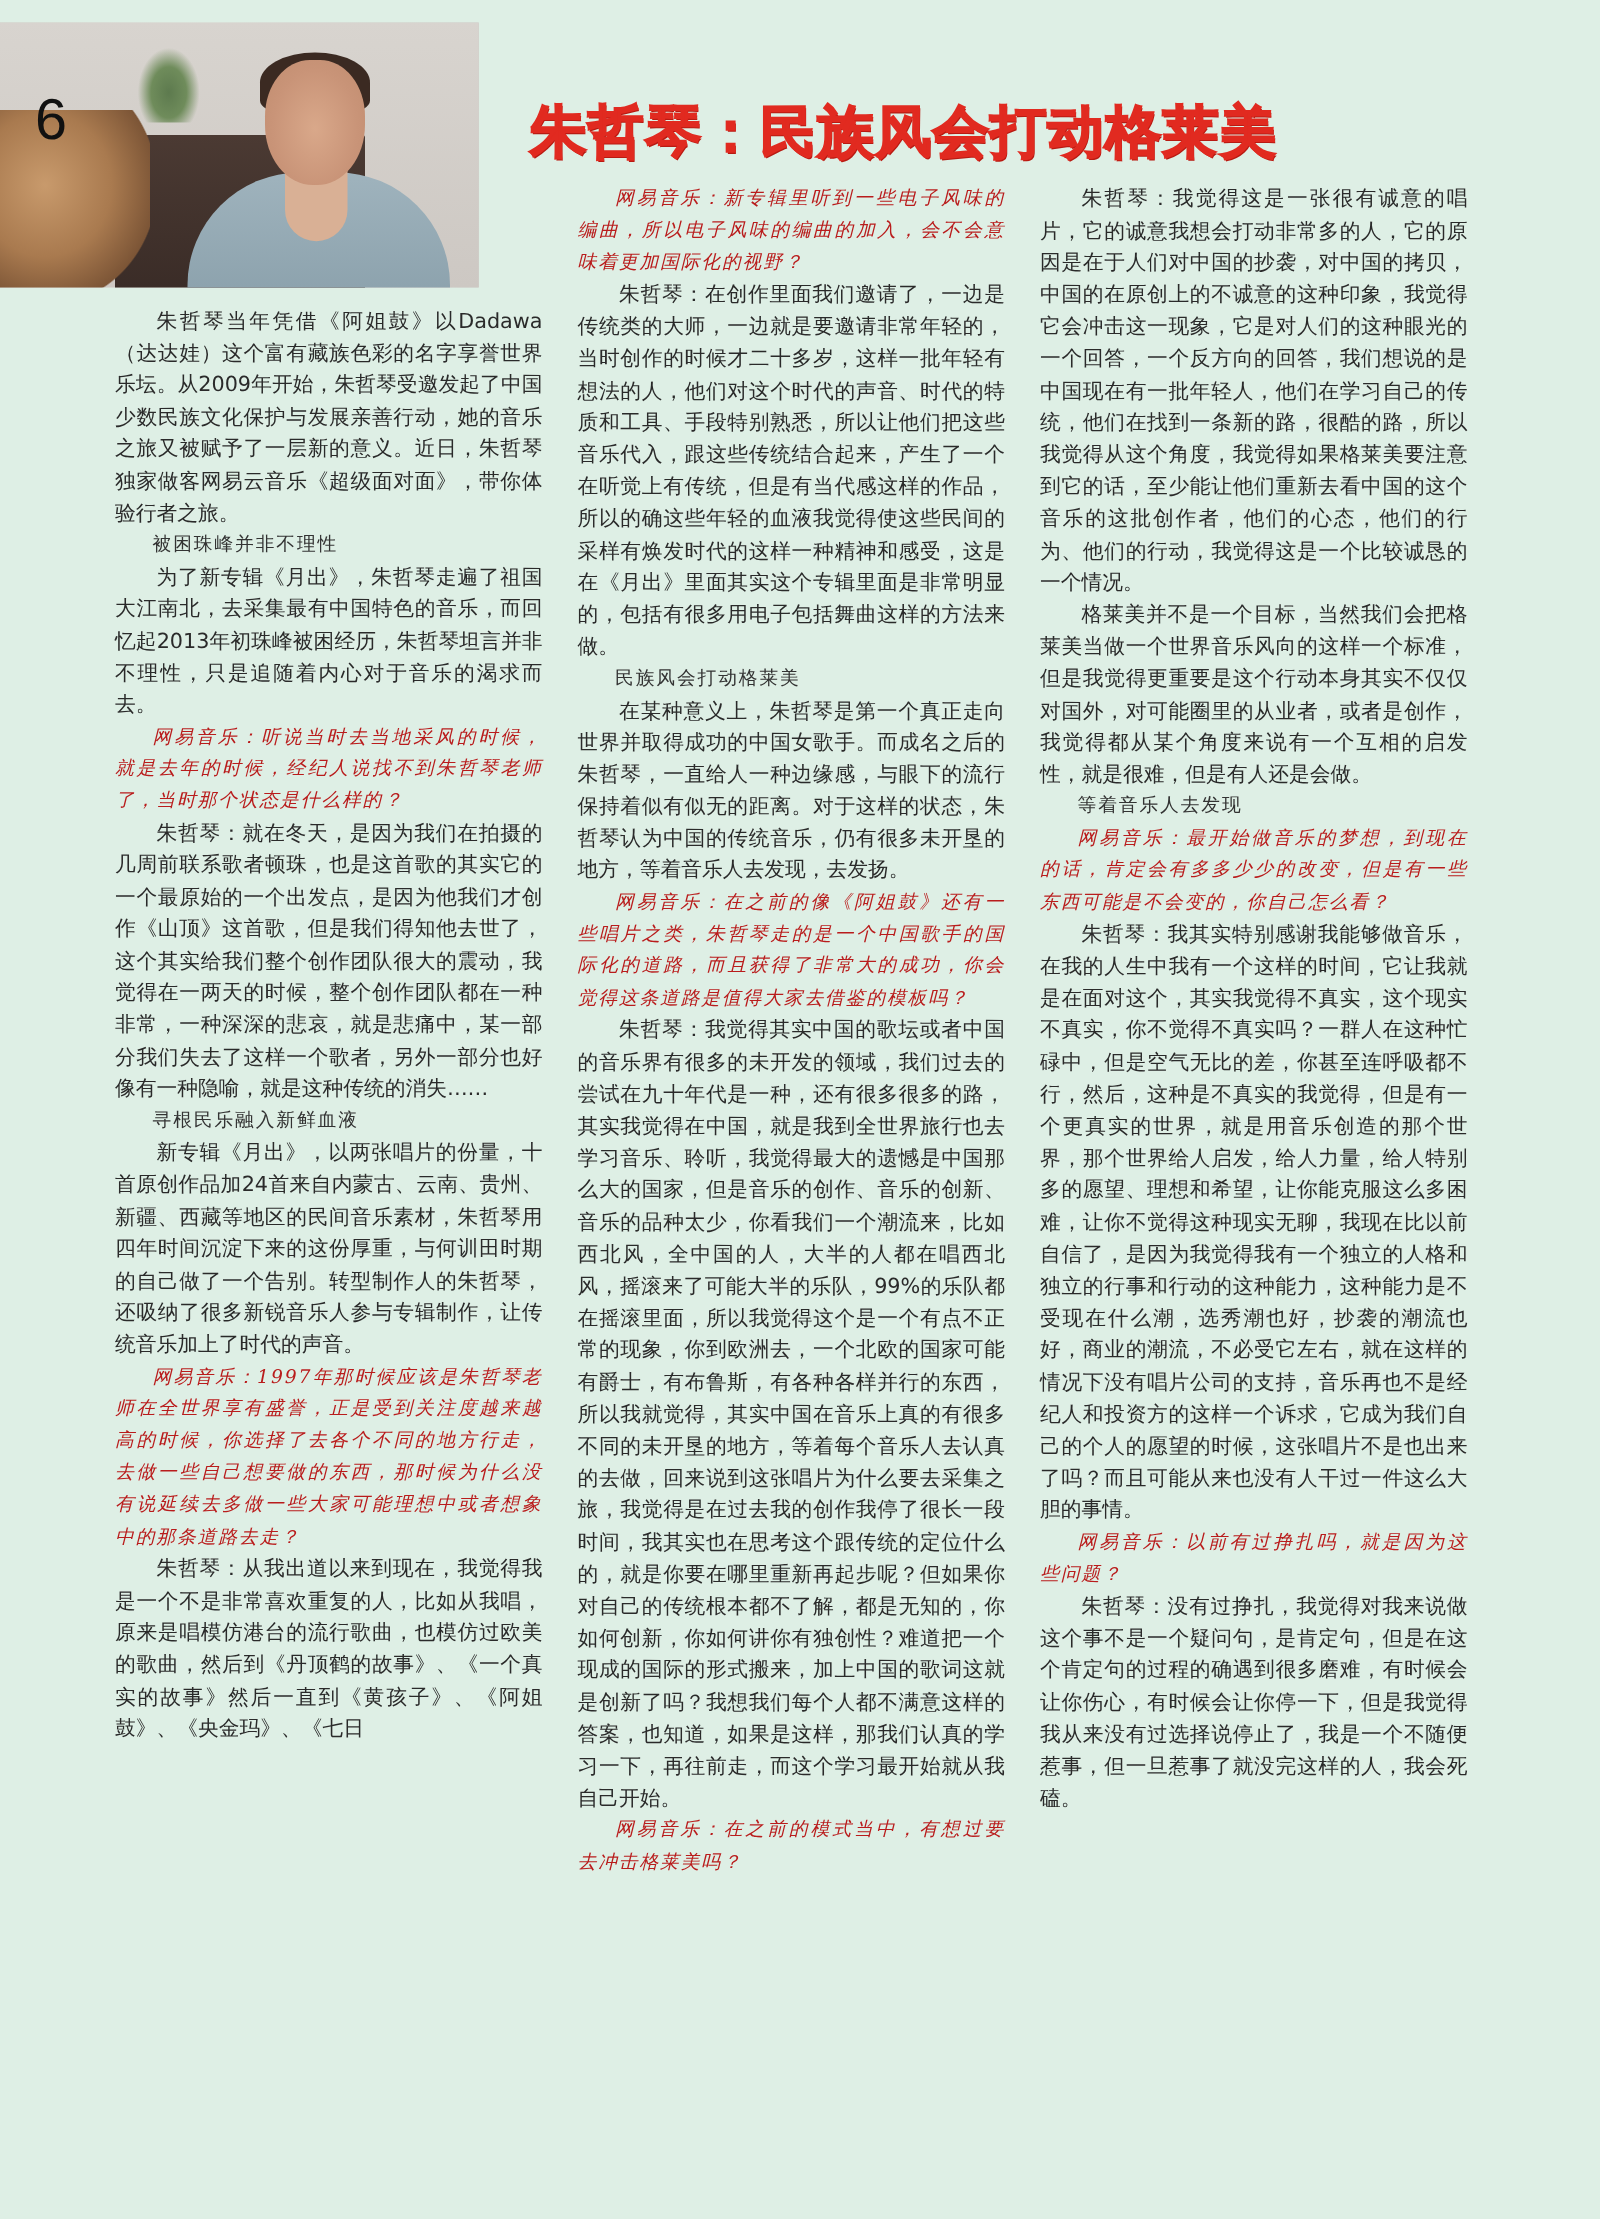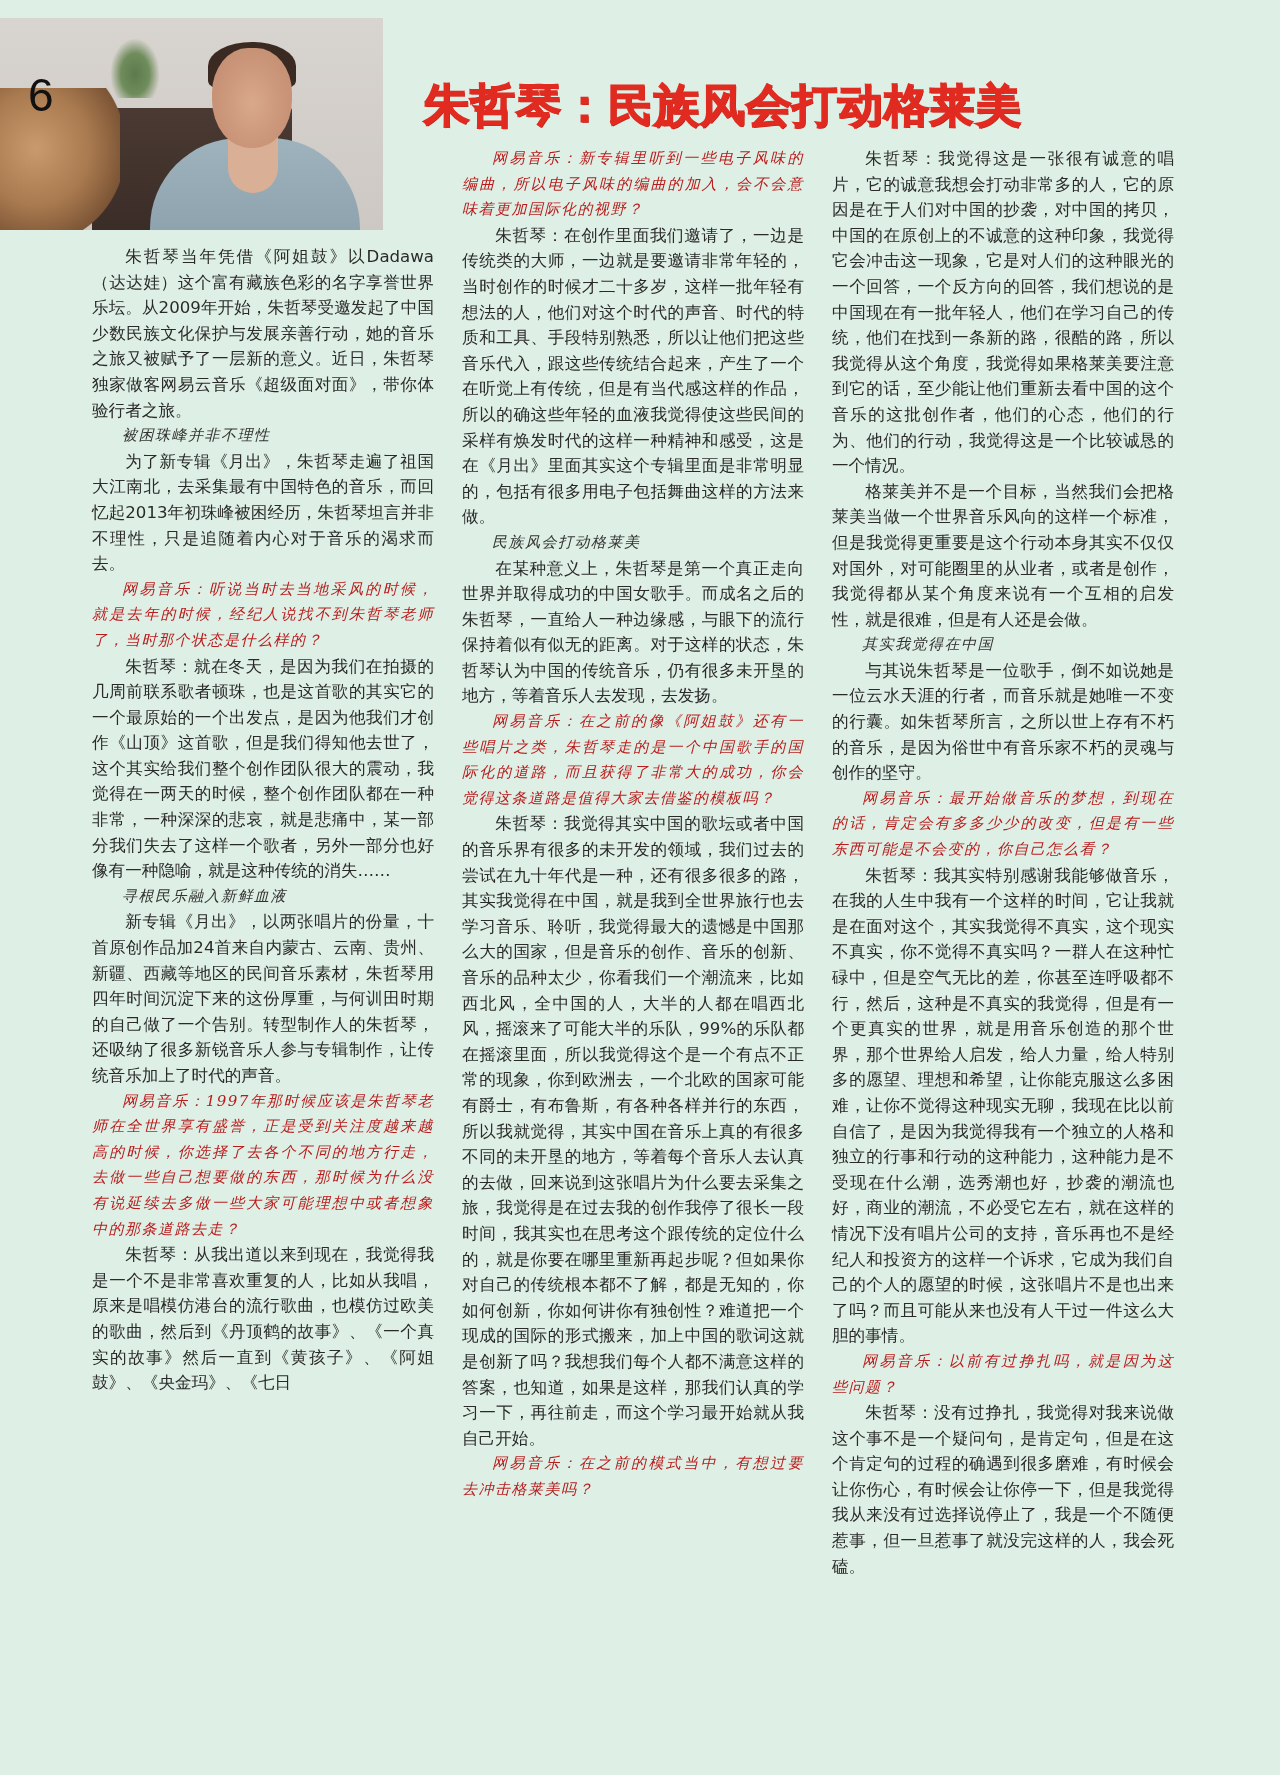--- a/index.html
+++ b/index.html
@@ -52,21 +52,21 @@
   .col-1 { left: 92px; top: 244px; }
   .col-2 { left: 462px; top: 146px; }
   .col-3 { left: 832px; top: 146px; }
   .col p { margin: 0; text-indent: 2em; }
   .col p.cont { text-indent: 0; }
   .col p.q {
     font-family: "DejaVu Serif", "Liberation Serif", serif; font-style: italic;
     font-size: 15px; letter-spacing: 1.5px; color: #b91c1c;
   }
   .col p.sub {
-    font-family: "DejaVu Serif", "Liberation Serif", serif; font-style: italic;
+    font-family: "DejaVu Serif", "Liberation Serif", serif; 
     font-size: 15px; letter-spacing: 1.5px; color: #333;
   }
 </style>
 </head>
 <body>
 
 <div class="photo">
   <div class="wall"></div>
   <div class="plant"></div>
   <div class="cabinet"></div>
@@ -96,19 +96,18 @@
     <p>朱哲琴：在创作里面我们邀请了，一边是传统类的大师，一边就是要邀请非常年轻的，当时创作的时候才二十多岁，这样一批年轻有想法的人，他们对这个时代的声音、时代的特质和工具、手段特别熟悉，所以让他们把这些音乐代入，跟这些传统结合起来，产生了一个在听觉上有传统，但是有当代感这样的作品，所以的确这些年轻的血液我觉得使这些民间的采样有焕发时代的这样一种精神和感受，这是在《月出》里面其实这个专辑里面是非常明显的，包括有很多用电子包括舞曲这样的方法来做。</p>
     <p class="sub">民族风会打动格莱美</p>
     <p>在某种意义上，朱哲琴是第一个真正走向世界并取得成功的中国女歌手。而成名之后的朱哲琴，一直给人一种边缘感，与眼下的流行保持着似有似无的距离。对于这样的状态，朱哲琴认为中国的传统音乐，仍有很多未开垦的地方，等着音乐人去发现，去发扬。</p>
     <p class="q">网易音乐：在之前的像《阿姐鼓》还有一些唱片之类，朱哲琴走的是一个中国歌手的国际化的道路，而且获得了非常大的成功，你会觉得这条道路是值得大家去借鉴的模板吗？</p>
     <p>朱哲琴：我觉得其实中国的歌坛或者中国的音乐界有很多的未开发的领域，我们过去的尝试在九十年代是一种，还有很多很多的路，其实我觉得在中国，就是我到全世界旅行也去学习音乐、聆听，我觉得最大的遗憾是中国那么大的国家，但是音乐的创作、音乐的创新、音乐的品种太少，你看我们一个潮流来，比如西北风，全中国的人，大半的人都在唱西北风，摇滚来了可能大半的乐队，99%的乐队都在摇滚里面，所以我觉得这个是一个有点不正常的现象，你到欧洲去，一个北欧的国家可能有爵士，有布鲁斯，有各种各样并行的东西，所以我就觉得，其实中国在音乐上真的有很多不同的未开垦的地方，等着每个音乐人去认真的去做，回来说到这张唱片为什么要去采集之旅，我觉得是在过去我的创作我停了很长一段时间，我其实也在思考这个跟传统的定位什么的，就是你要在哪里重新再起步呢？但如果你对自己的传统根本都不了解，都是无知的，你如何创新，你如何讲你有独创性？难道把一个现成的国际的形式搬来，加上中国的歌词这就是创新了吗？我想我们每个人都不满意这样的答案，也知道，如果是这样，那我们认真的学习一下，再往前走，而这个学习最开始就从我自己开始。</p>
     <p class="q">网易音乐：在之前的模式当中，有想过要去冲击格莱美吗？</p>
   </div>
 <div class="col col-3">
     <p>朱哲琴：我觉得这是一张很有诚意的唱片，它的诚意我想会打动非常多的人，它的原因是在于人们对中国的抄袭，对中国的拷贝，中国的在原创上的不诚意的这种印象，我觉得它会冲击这一现象，它是对人们的这种眼光的一个回答，一个反方向的回答，我们想说的是中国现在有一批年轻人，他们在学习自己的传统，他们在找到一条新的路，很酷的路，所以我觉得从这个角度，我觉得如果格莱美要注意到它的话，至少能让他们重新去看中国的这个音乐的这批创作者，他们的心态，他们的行为、他们的行动，我觉得这是一个比较诚恳的一个情况。</p>
     <p>格莱美并不是一个目标，当然我们会把格莱美当做一个世界音乐风向的这样一个标准，但是我觉得更重要是这个行动本身其实不仅仅对国外，对可能圈里的从业者，或者是创作，我觉得都从某个角度来说有一个互相的启发性，就是很难，但是有人还是会做。</p>
-    <p class="sub">其实我觉得在中国</p>
-    <p>与其说朱哲琴是一位歌手，倒不如说她是一位云水天涯的行者，而音乐就是她唯一不变的行囊。如朱哲琴所言，之所以世上存有不朽的音乐，是因为俗世中有音乐家不朽的灵魂与创作的坚守。</p>
+    <p class="sub">等着音乐人去发现</p>
     <p class="q">网易音乐：最开始做音乐的梦想，到现在的话，肯定会有多多少少的改变，但是有一些东西可能是不会变的，你自己怎么看？</p>
     <p>朱哲琴：我其实特别感谢我能够做音乐，在我的人生中我有一个这样的时间，它让我就是在面对这个，其实我觉得不真实，这个现实不真实，你不觉得不真实吗？一群人在这种忙碌中，但是空气无比的差，你甚至连呼吸都不行，然后，这种是不真实的我觉得，但是有一个更真实的世界，就是用音乐创造的那个世界，那个世界给人启发，给人力量，给人特别多的愿望、理想和希望，让你能克服这么多困难，让你不觉得这种现实无聊，我现在比以前自信了，是因为我觉得我有一个独立的人格和独立的行事和行动的这种能力，这种能力是不受现在什么潮，选秀潮也好，抄袭的潮流也好，商业的潮流，不必受它左右，就在这样的情况下没有唱片公司的支持，音乐再也不是经纪人和投资方的这样一个诉求，它成为我们自己的个人的愿望的时候，这张唱片不是也出来了吗？而且可能从来也没有人干过一件这么大胆的事情。</p>
     <p class="q">网易音乐：以前有过挣扎吗，就是因为这些问题？</p>
     <p>朱哲琴：没有过挣扎，我觉得对我来说做这个事不是一个疑问句，是肯定句，但是在这个肯定句的过程的确遇到很多磨难，有时候会让你伤心，有时候会让你停一下，但是我觉得我从来没有过选择说停止了，我是一个不随便惹事，但一旦惹事了就没完这样的人，我会死磕。</p>
   </div>
 
 </body></html>

